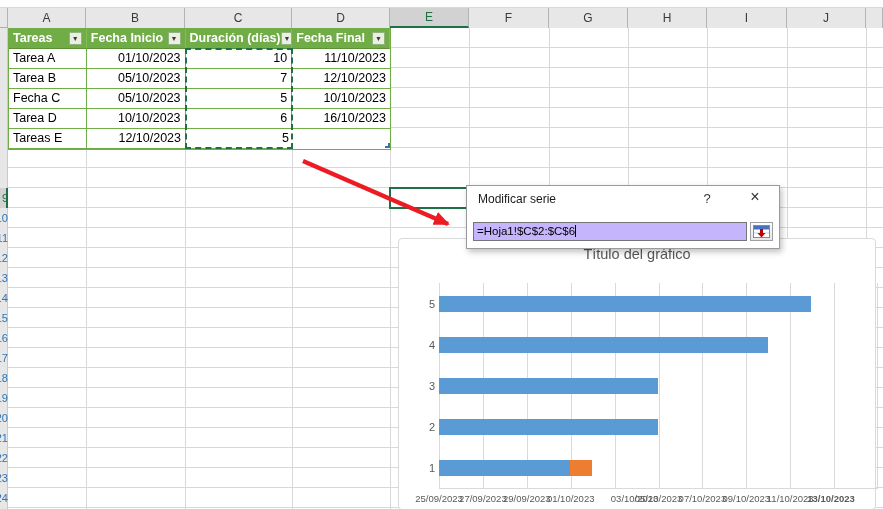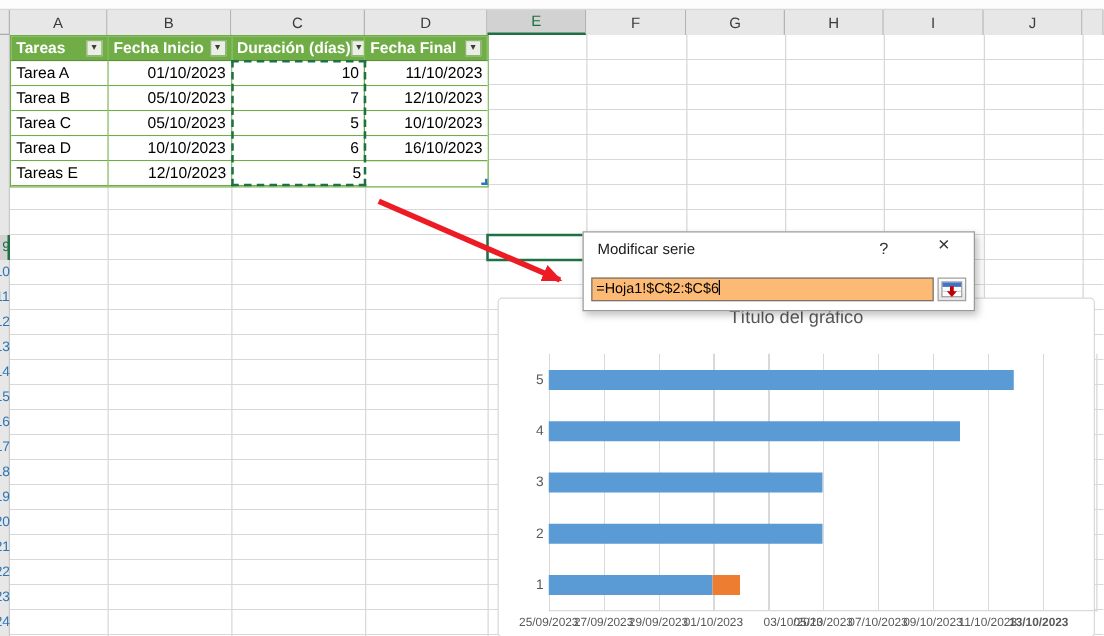--- a/index.html
+++ b/index.html
@@ -54,21 +54,21 @@
   .seg { height:16px; }
   .ylab { position:absolute; left:-20px; width:16px; text-align:right; font-size:11px; color:#595959; line-height:14px; }
   .xlabels { position:absolute; left:0; top:210px; width:100%; height:14px; }
   .xlab { position:absolute; top:0; transform:translateX(-50%); font-size:9.5px; color:#595959; white-space:nowrap; }
   
   .dialog { position:absolute; left:466px; top:185px; width:314px; height:64px; background:#fff; border:1px solid #9a9a9a;
     box-shadow:2px 3px 6px rgba(0,0,0,.25); }
   .dlg-title { position:absolute; left:11px; top:6px; font-size:12px; color:#1a1a1a; }
   .dlg-help { position:absolute; left:232px; top:5px; width:16px; text-align:center; font-size:13px; color:#333; cursor:default; }
   .dlg-close { position:absolute; left:278px; top:2px; width:20px; text-align:center; font-size:16px; color:#333; cursor:default; }
-  .dlg-input { position:absolute; left:6px; top:36px; width:274px; height:19px; border:1px solid #767676; background:#fdba74;
+  .dlg-input { position:absolute; left:6px; top:36px; width:274px; height:19px; border:1px solid #767676; background:#c4b5fd;
     font-size:11.5px; line-height:17px; padding-left:3px; white-space:nowrap; overflow:hidden; font-family:"Liberation Sans","DejaVu Sans",sans-serif; }
   .caret { display:inline-block; width:0; border-left:1px solid #000; height:12px; vertical-align:-2px; }
   .range-btn { position:absolute; left:283px; top:36px; width:23px; height:19px; border:1px solid #a0a0a0;
     background:linear-gradient(#fdfdfd,#e6e6e6); display:flex; align-items:center; justify-content:center; }
   
   .overlay { position:absolute; left:0; top:0; width:883px; height:509px; pointer-events:none; }
 </style>
 </head>
 <body>
 
@@ -148,21 +148,21 @@
       <div class="t-cell cw2 num">10</div>
       <div class="t-cell cw3 num">11/10/2023</div>
     </div>
     <div class="t-row">
       <div class="t-cell cw0">Tarea B</div>
       <div class="t-cell cw1 num">05/10/2023</div>
       <div class="t-cell cw2 num">7</div>
       <div class="t-cell cw3 num">12/10/2023</div>
     </div>
     <div class="t-row">
-      <div class="t-cell cw0">Tarea C</div>
+      <div class="t-cell cw0">Fecha C</div>
       <div class="t-cell cw1 num">05/10/2023</div>
       <div class="t-cell cw2 num">5</div>
       <div class="t-cell cw3 num">10/10/2023</div>
     </div>
     <div class="t-row">
       <div class="t-cell cw0">Tarea D</div>
       <div class="t-cell cw1 num">10/10/2023</div>
       <div class="t-cell cw2 num">6</div>
       <div class="t-cell cw3 num">16/10/2023</div>
     </div>

